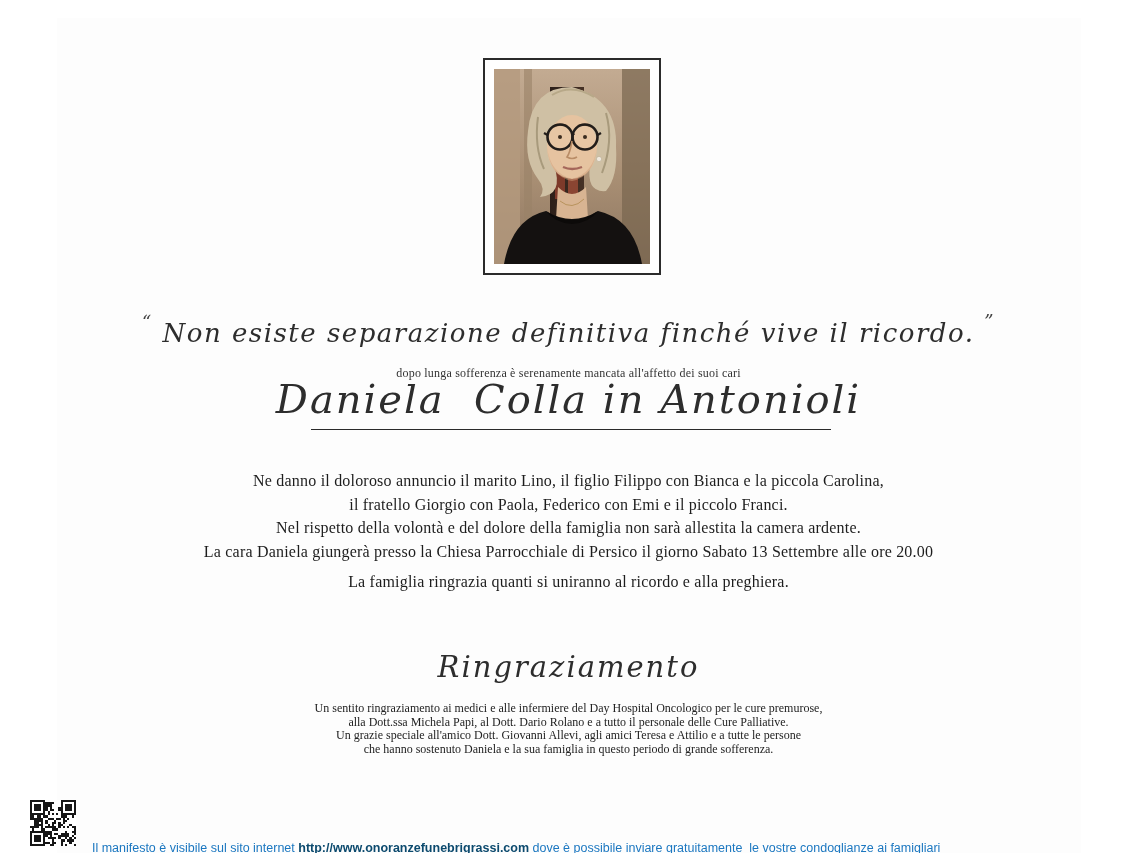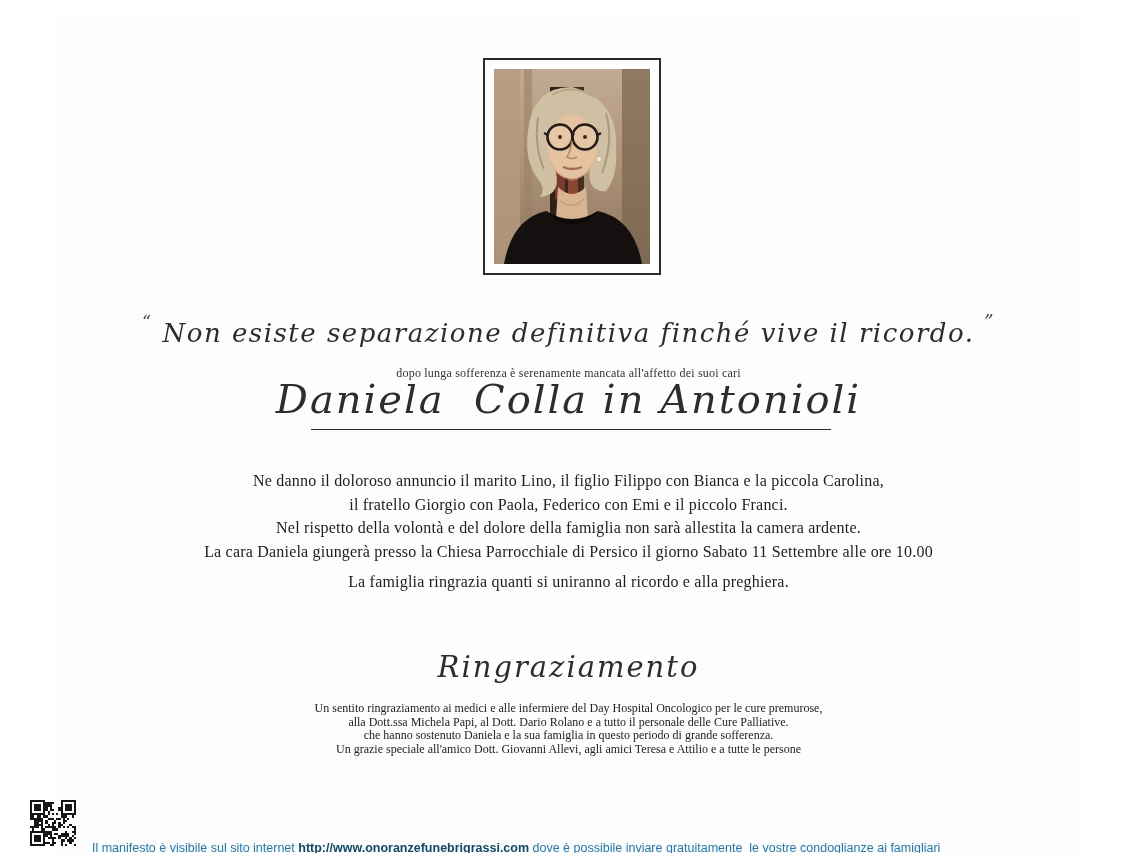--- a/index.html
+++ b/index.html
@@ -170,31 +170,31 @@
   <div class="abs script deceased-name">Daniela  Colla in Antonioli</div>
   <div class="name-rule"></div>
 
   <div class="abs body-par par-announce">
     <div>Ne danno il doloroso annuncio il marito Lino, il figlio Filippo con Bianca e la piccola Carolina,</div>
     <div>il fratello Giorgio con Paola, Federico con Emi e il piccolo Franci.</div>
   </div>
 
   <div class="abs body-par par-funeral">
     <div>Nel rispetto della volontà e del dolore della famiglia non sarà allestita la camera ardente.</div>
-    <div>La cara Daniela giungerà presso la Chiesa Parrocchiale di Persico il giorno Sabato 11 Settembre alle ore 10.00</div>
+    <div>La cara Daniela giungerà presso la Chiesa Parrocchiale di Persico il giorno Sabato 13 Settembre alle ore 20.00</div>
   </div>
 
   <div class="abs body-par par-closing">La famiglia ringrazia quanti si uniranno al ricordo e alla preghiera.</div>
 
   <div class="abs script thanks-heading">Ringraziamento</div>
   <div class="abs thanks-par">
     <div>Un sentito ringraziamento ai medici e alle infermiere del Day Hospital Oncologico per le cure premurose,</div>
     <div>alla Dott.ssa Michela Papi, al Dott. Dario Rolano e a tutto il personale delle Cure Palliative.</div>
+    <div>Un grazie speciale all'amico Dott. Giovanni Allevi, agli amici Teresa e Attilio e a tutte le persone</div>
     <div>che hanno sostenuto Daniela e la sua famiglia in questo periodo di grande sofferenza.</div>
-    <div>Un grazie speciale all'amico Dott. Giovanni Allevi, agli amici Teresa e Attilio e a tutte le persone</div>
   </div>
 
   <div class="qr" aria-hidden="true">
       <div class="d"></div>
       <div class="d"></div>
       <div class="d"></div>
       <div class="d"></div>
       <div class="d"></div>
       <div class="d"></div>
       <div class="d"></div>

